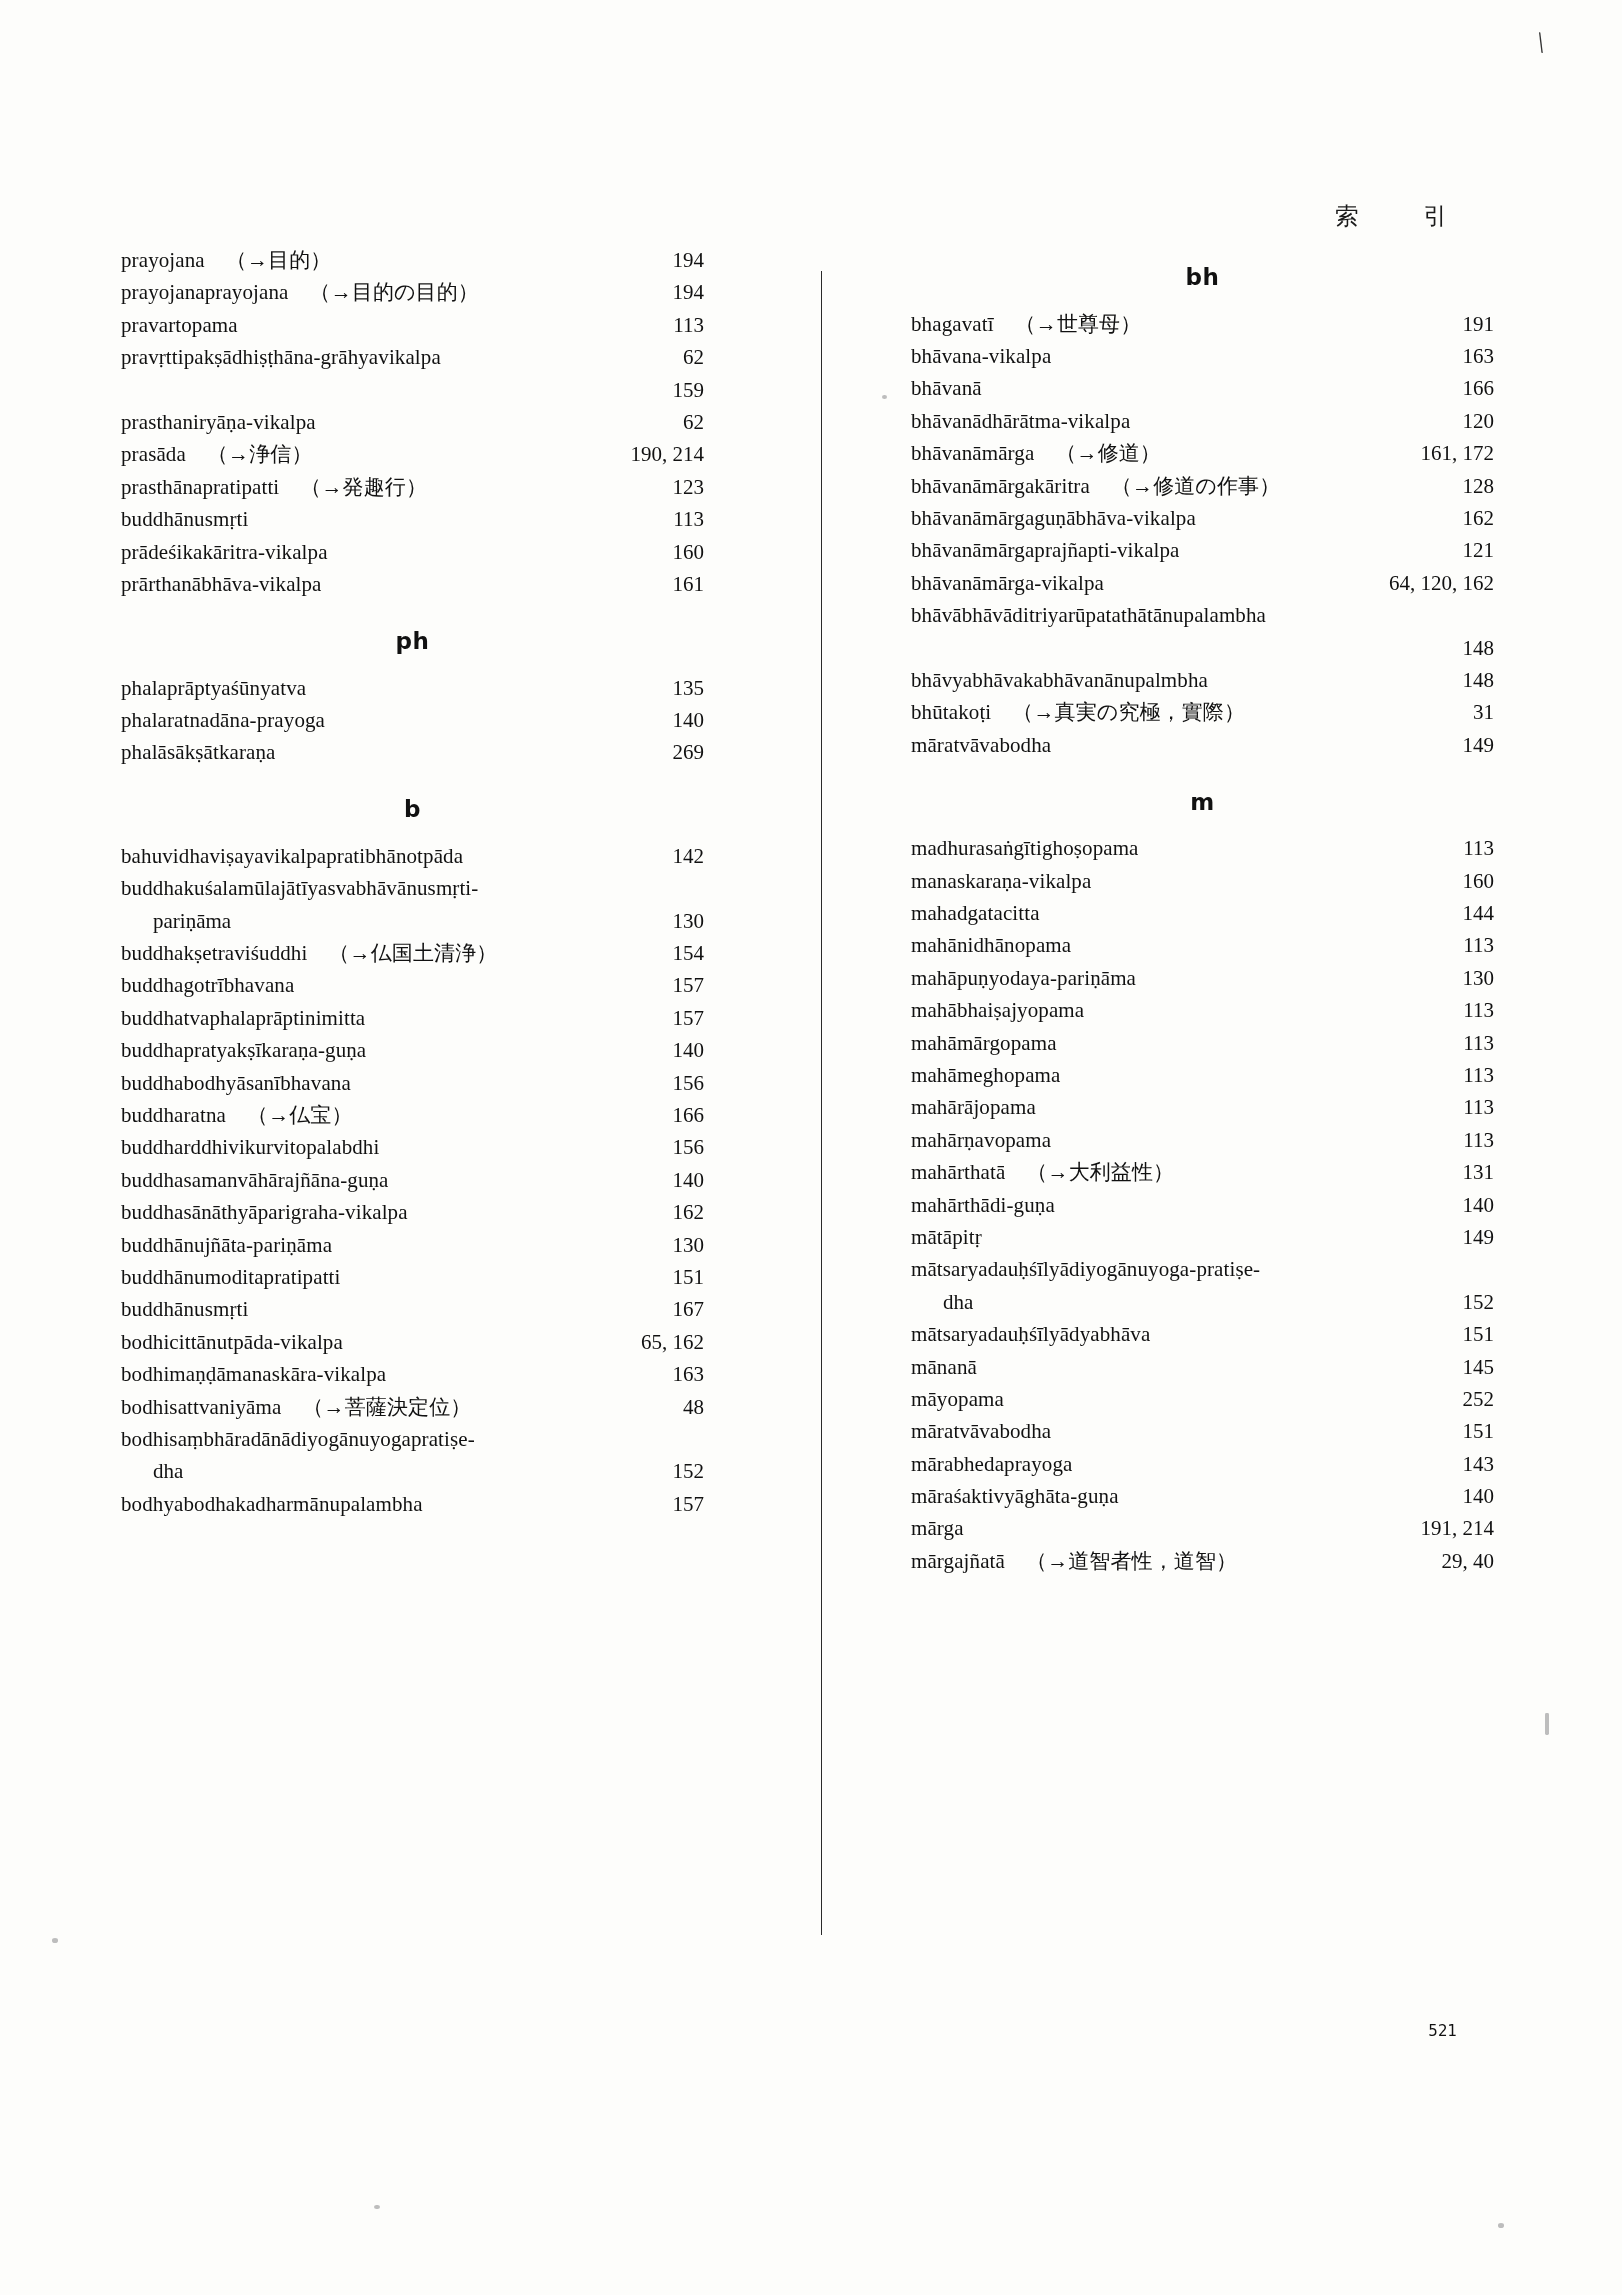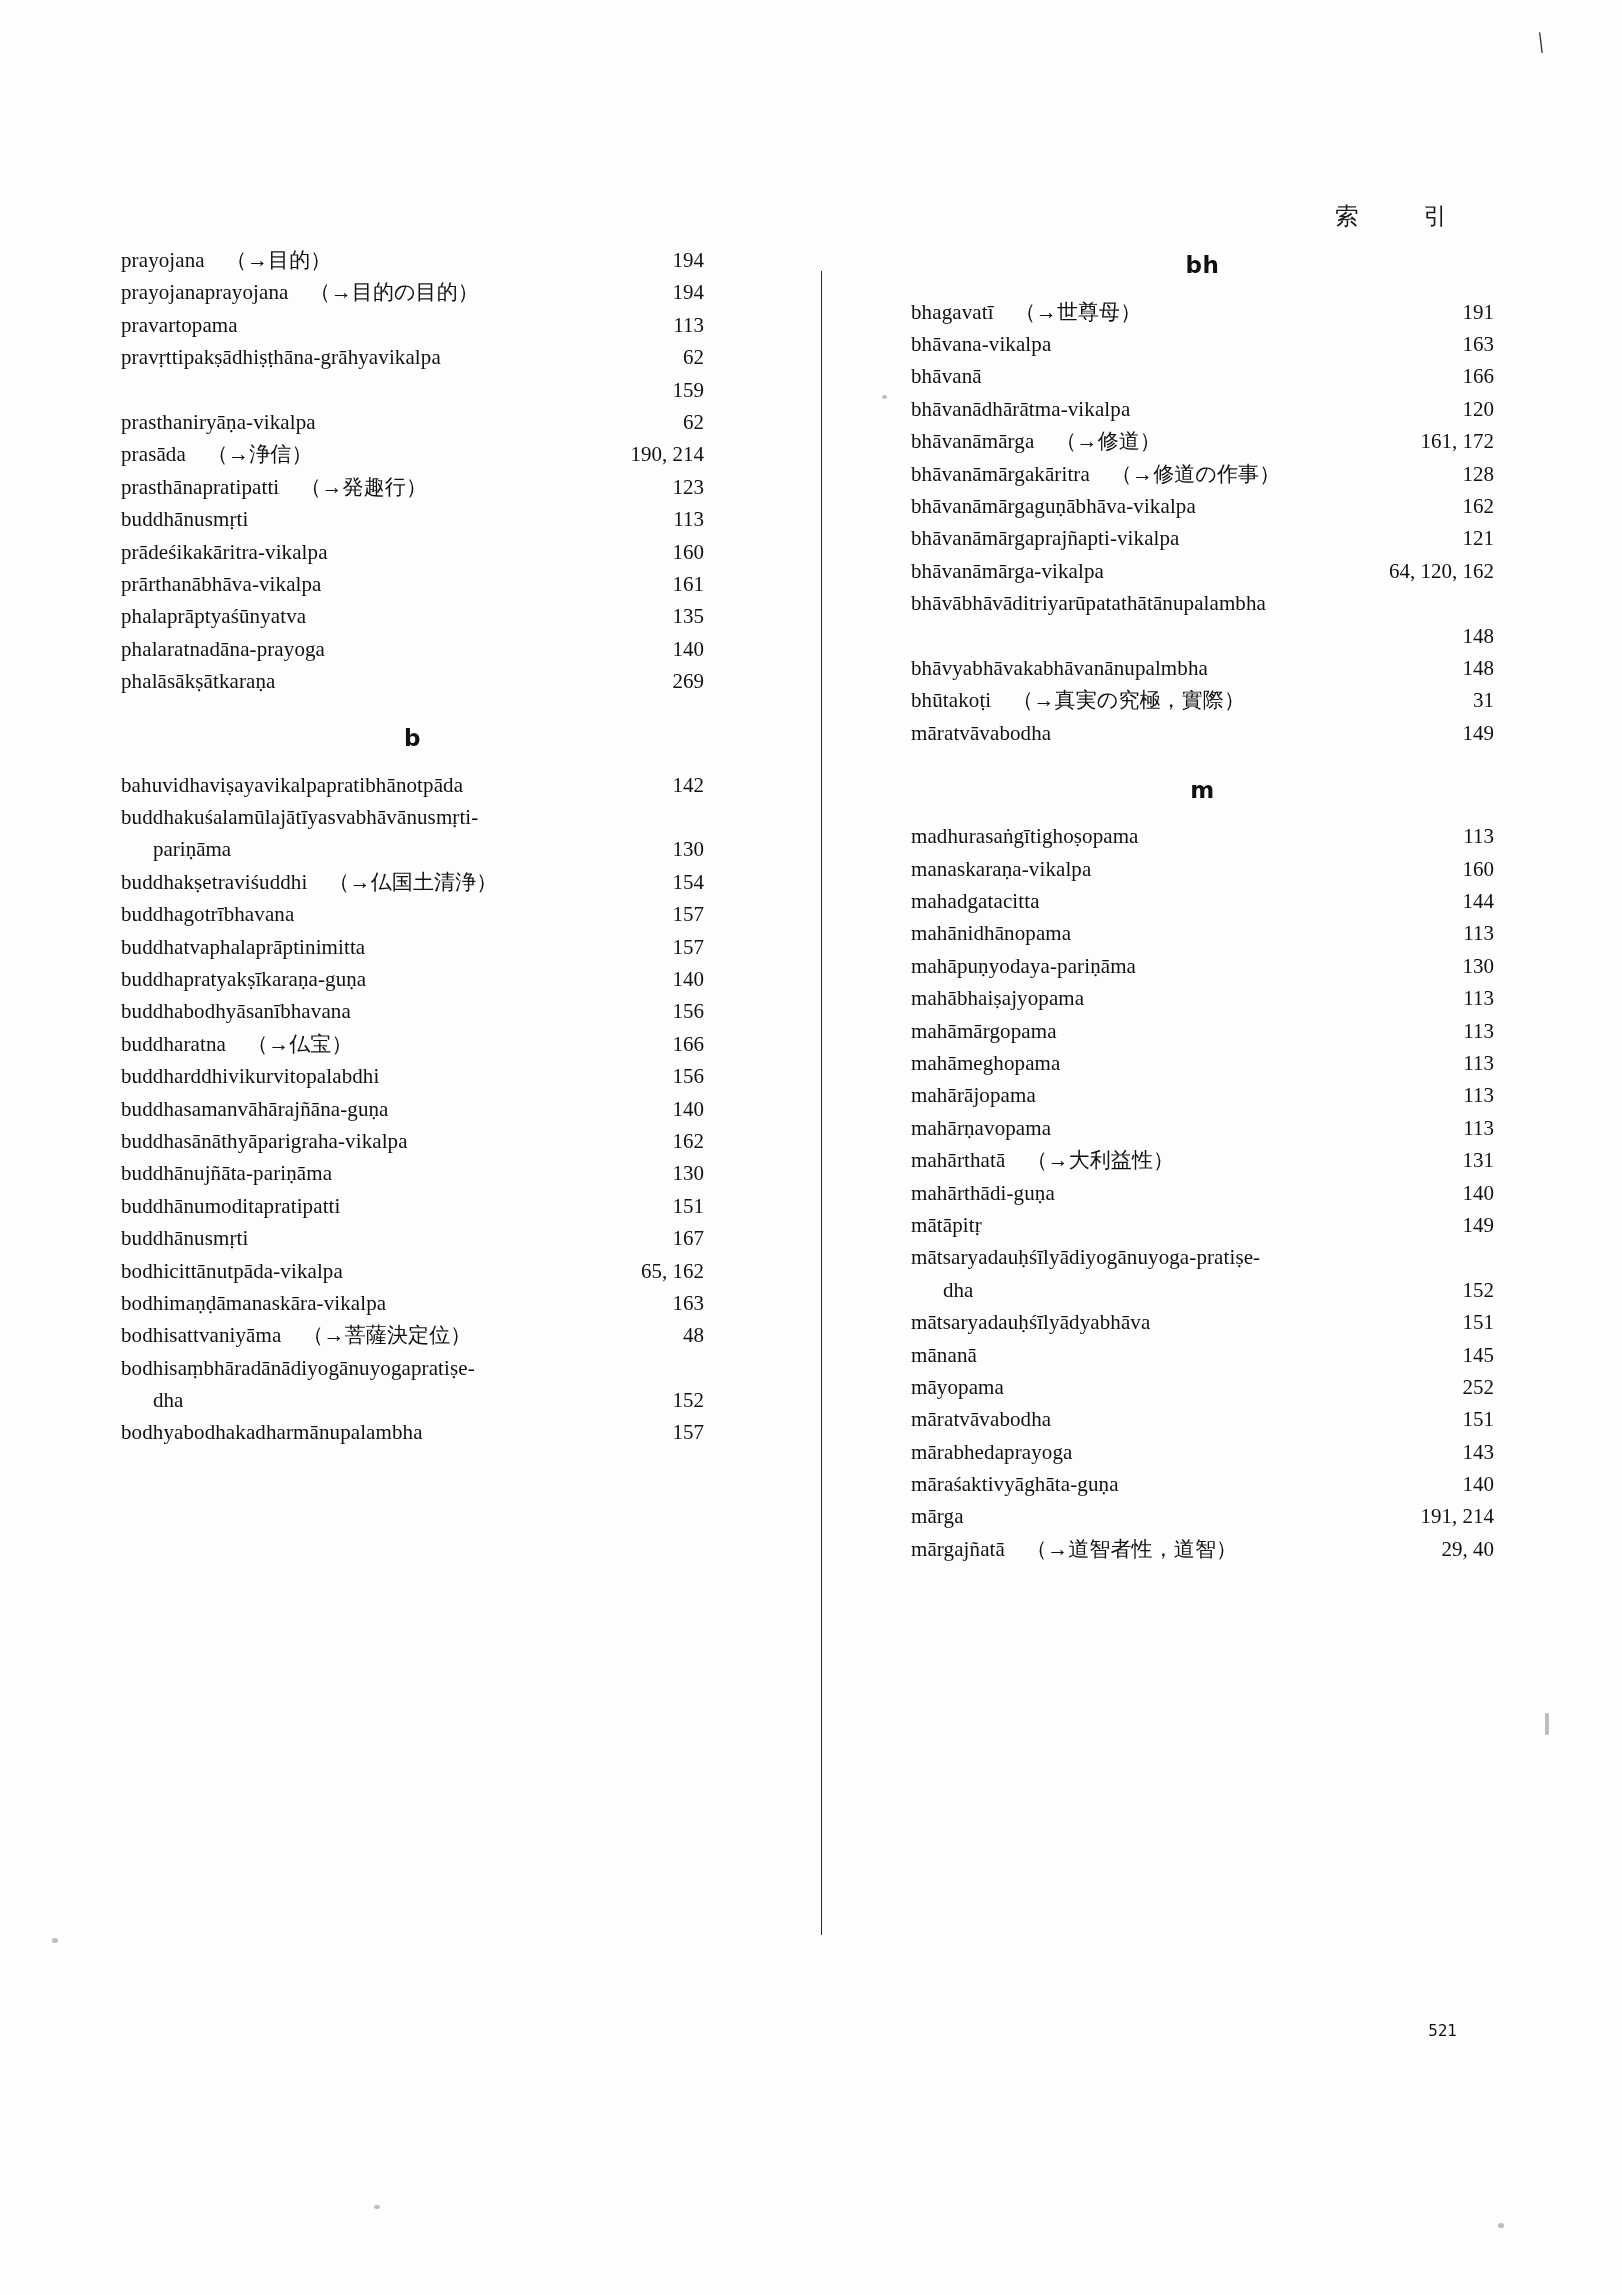--- a/index.html
+++ b/index.html
@@ -54,21 +54,21 @@
   .col-right { padding-left: 14px; }
 
   .section-head {
     text-align: center;
     font-family: "DejaVu Sans", sans-serif;
     font-weight: bold;
     font-size: 23px;
     margin: 33px 0 23.6px 0;
     letter-spacing: 0.02em;
   }
-  .section-head.tight-top { margin-top: 2px; }
+  .section-head.tight-top { margin-top: 14px; }
 
   .entry {
     display: flex;
     align-items: baseline;
     font-size: 21px;
     line-height: 1.0;
     margin-bottom: 11.4px;
     white-space: nowrap;
   }
   .entry .term {
@@ -173,20 +173,21 @@
       </div>
       <div class="entry">
         <span class="term">prādeśikakāritra-vikalpa</span>
         <span class="pages">160</span>
       </div>
       <div class="entry">
         <span class="term">prārthanābhāva-vikalpa</span>
         <span class="pages">161</span>
       </div>
 
+      <div class="section-head">ph</div>
 
       <div class="entry">
         <span class="term">phalaprāptyaśūnyatva</span>
         <span class="pages">135</span>
       </div>
       <div class="entry">
         <span class="term">phalaratnadāna-prayoga</span>
         <span class="pages">140</span>
       </div>
       <div class="entry">

